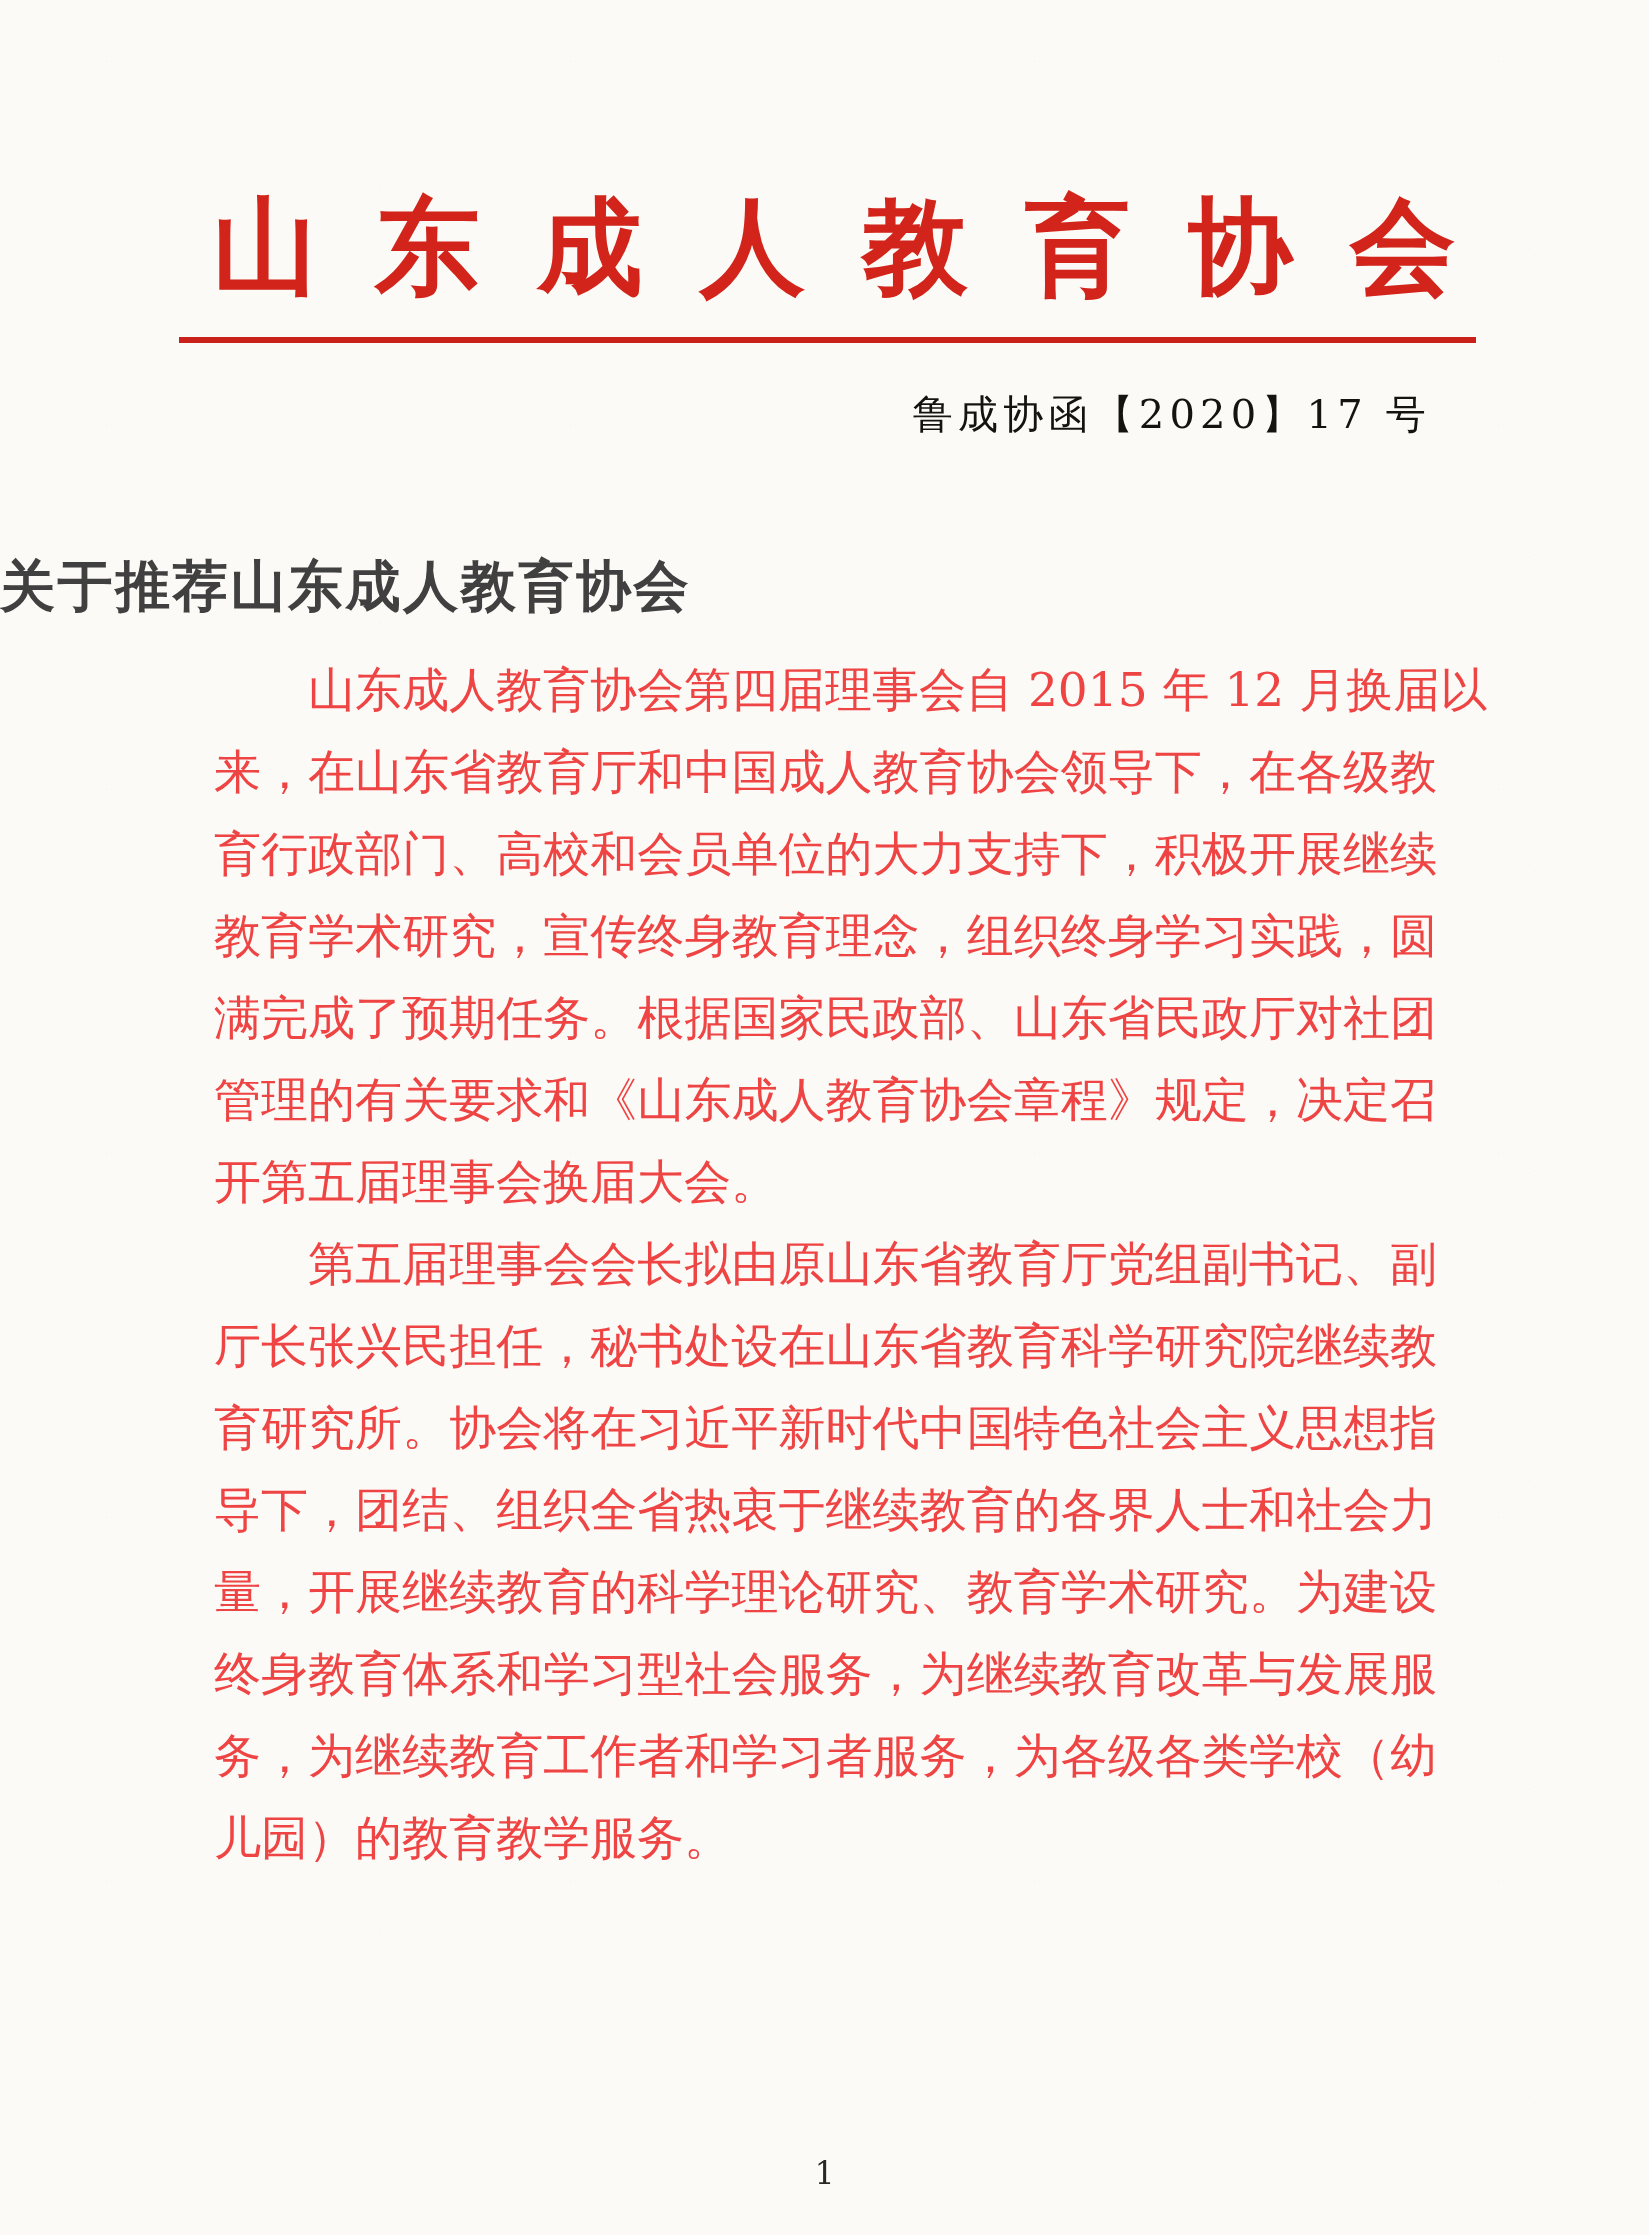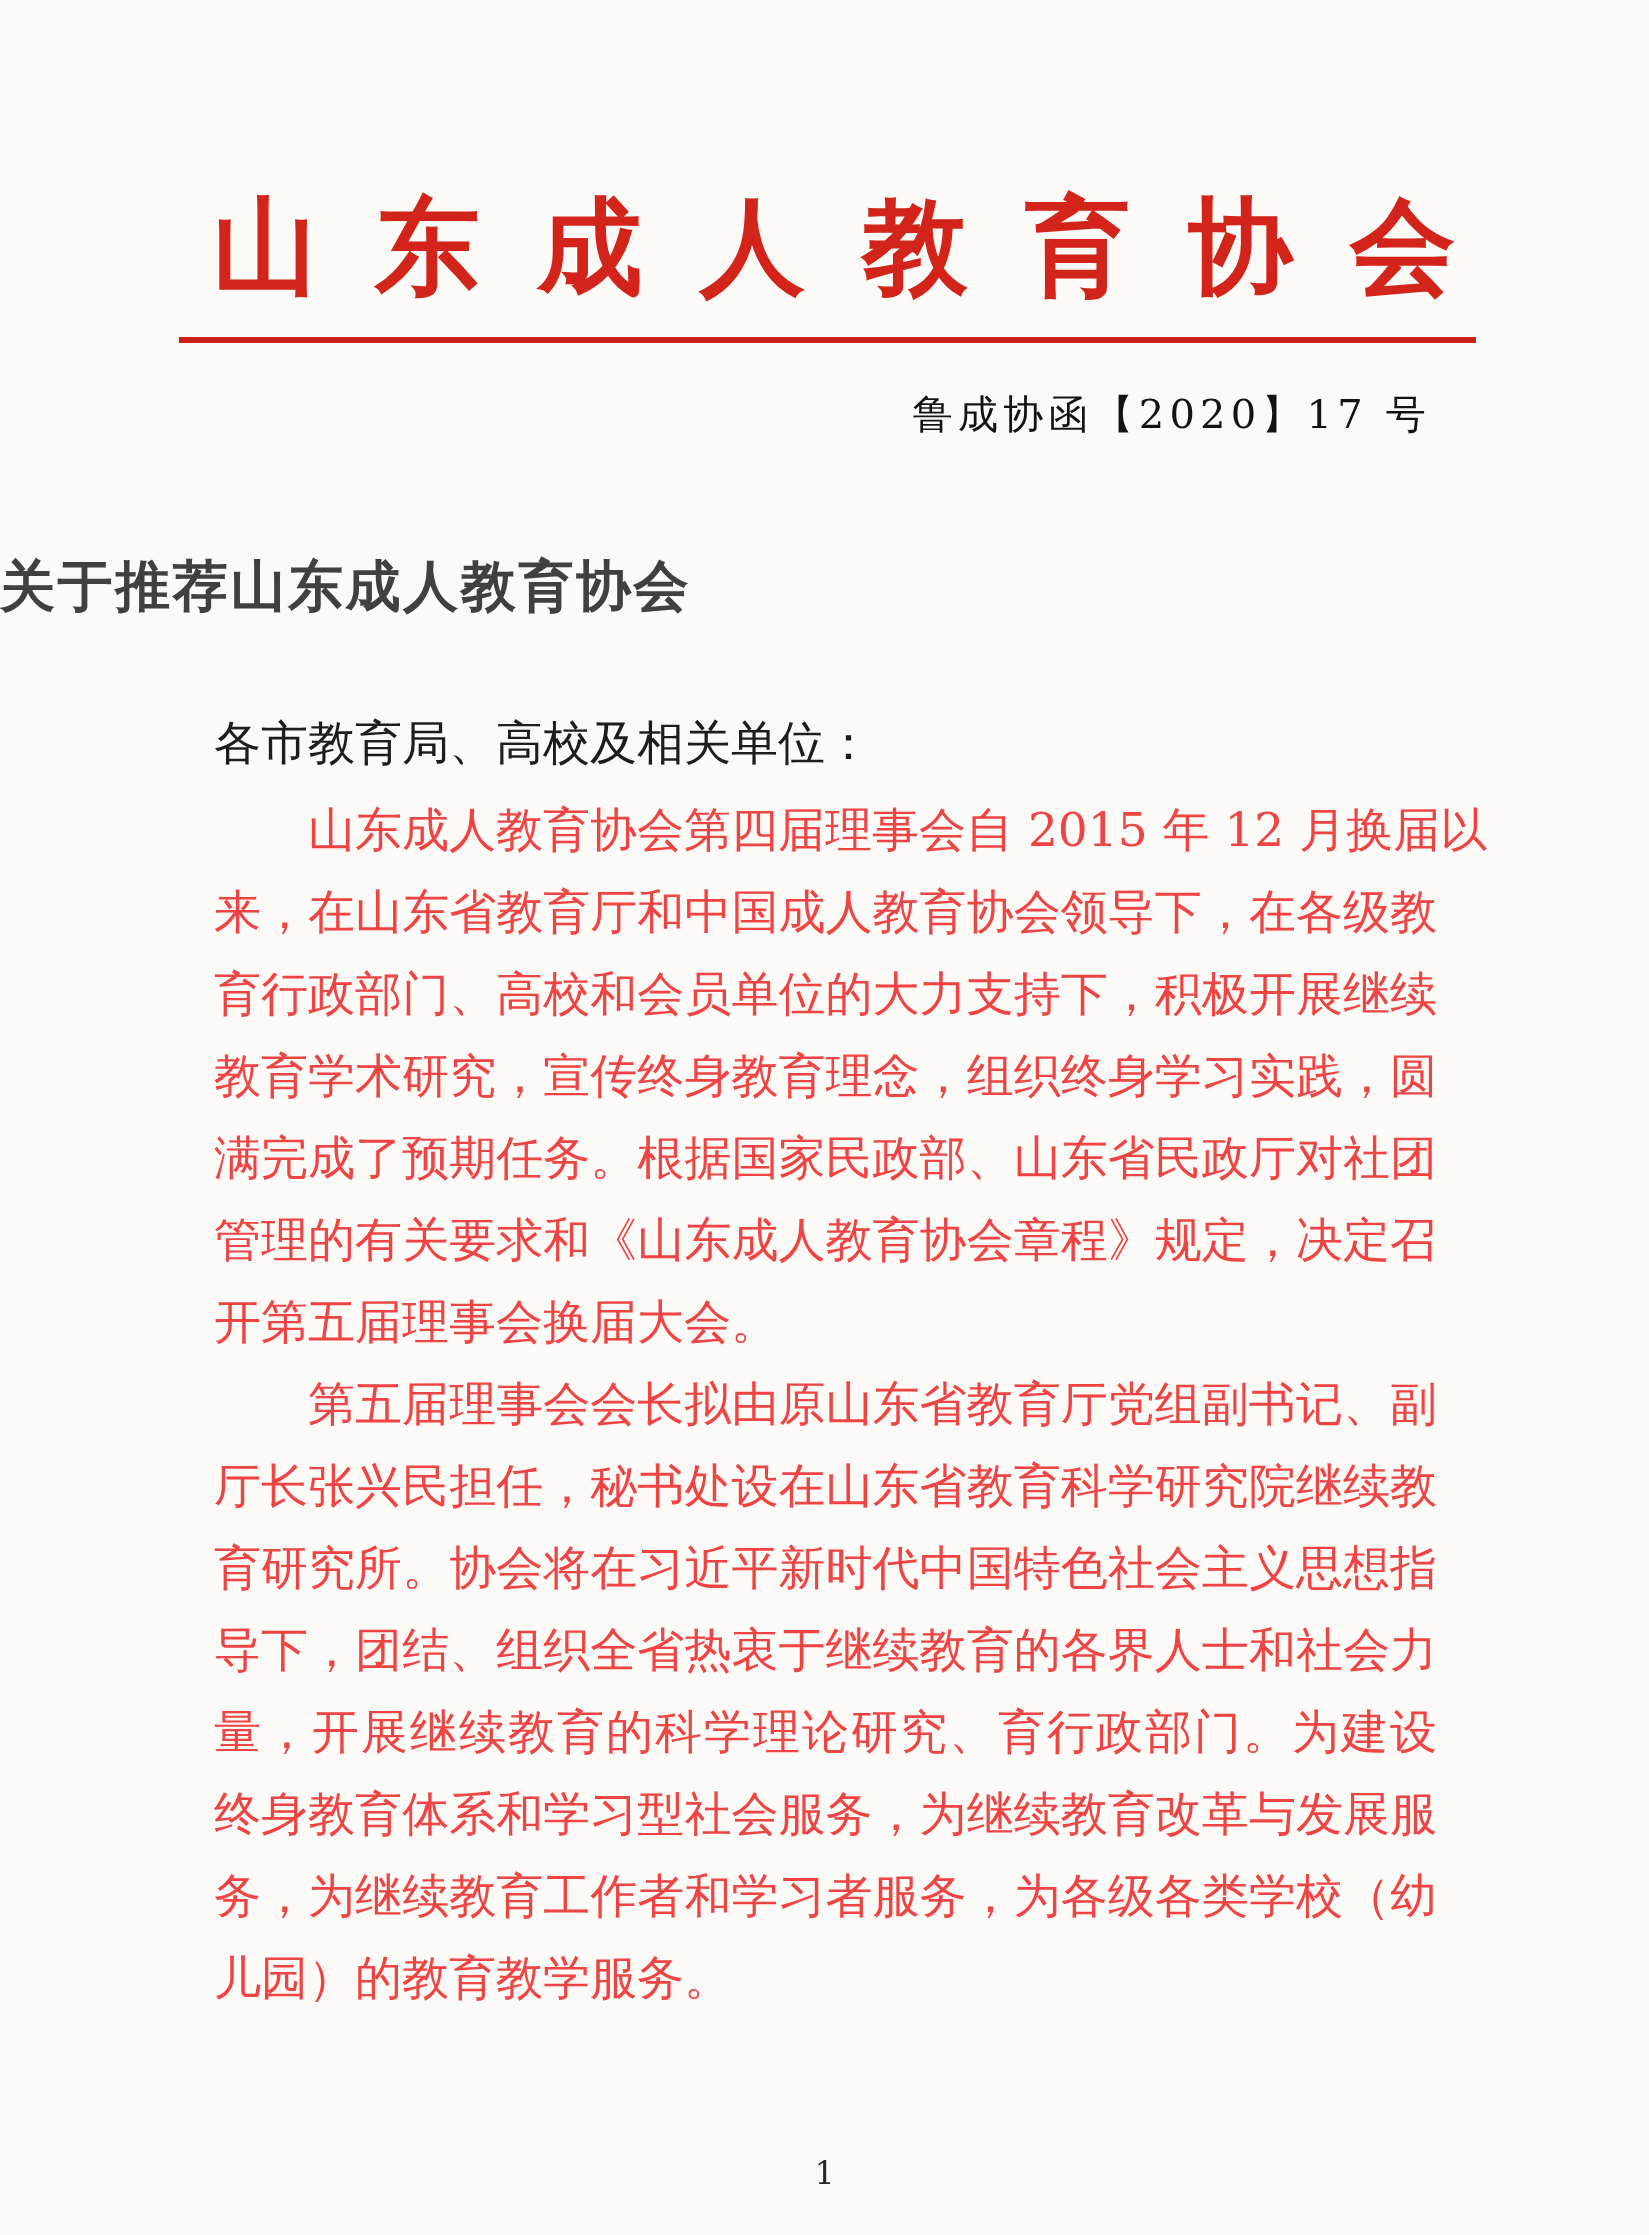--- a/index.html
+++ b/index.html
@@ -95,38 +95,37 @@
   <div class="org-title">山 东 成 人 教 育 协 会</div>
 
   <div class="red-rule"></div>
 
   <div class="doc-number">鲁成协函【2020】17 号</div>
 
   <div class="notice-title">
     <div>关于推荐山东成人教育协会</div>
   </div>
 
-  <div class="salutation">各市教育局、高校及相关单位：</div>
 
   <div class="body-block">
     <div class="para">
         <div class="body-line">山东成人教育协会第四届理事会自 2015 年 12 月换届以</div>
         <div class="body-line">来，在山东省教育厅和中国成人教育协会领导下，在各级教</div>
         <div class="body-line">育行政部门、高校和会员单位的大力支持下，积极开展继续</div>
         <div class="body-line">教育学术研究，宣传终身教育理念，组织终身学习实践，圆</div>
         <div class="body-line">满完成了预期任务。根据国家民政部、山东省民政厅对社团</div>
         <div class="body-line">管理的有关要求和《山东成人教育协会章程》规定，决定召</div>
         <div class="body-line last">开第五届理事会换届大会。</div>
       </div>
     <div class="para">
         <div class="body-line">第五届理事会会长拟由原山东省教育厅党组副书记、副</div>
         <div class="body-line">厅长张兴民担任，秘书处设在山东省教育科学研究院继续教</div>
         <div class="body-line">育研究所。协会将在习近平新时代中国特色社会主义思想指</div>
         <div class="body-line">导下，团结、组织全省热衷于继续教育的各界人士和社会力</div>
-        <div class="body-line">量，开展继续教育的科学理论研究、育行政部门。为建设</div>
+        <div class="body-line">量，开展继续教育的科学理论研究、教育学术研究。为建设</div>
         <div class="body-line">终身教育体系和学习型社会服务，为继续教育改革与发展服</div>
         <div class="body-line">务，为继续教育工作者和学习者服务，为各级各类学校（幼</div>
         <div class="body-line last">儿园）的教育教学服务。</div>
       </div>
   </div>
 
   <div class="page-number">1</div>
 
 </div>
 

